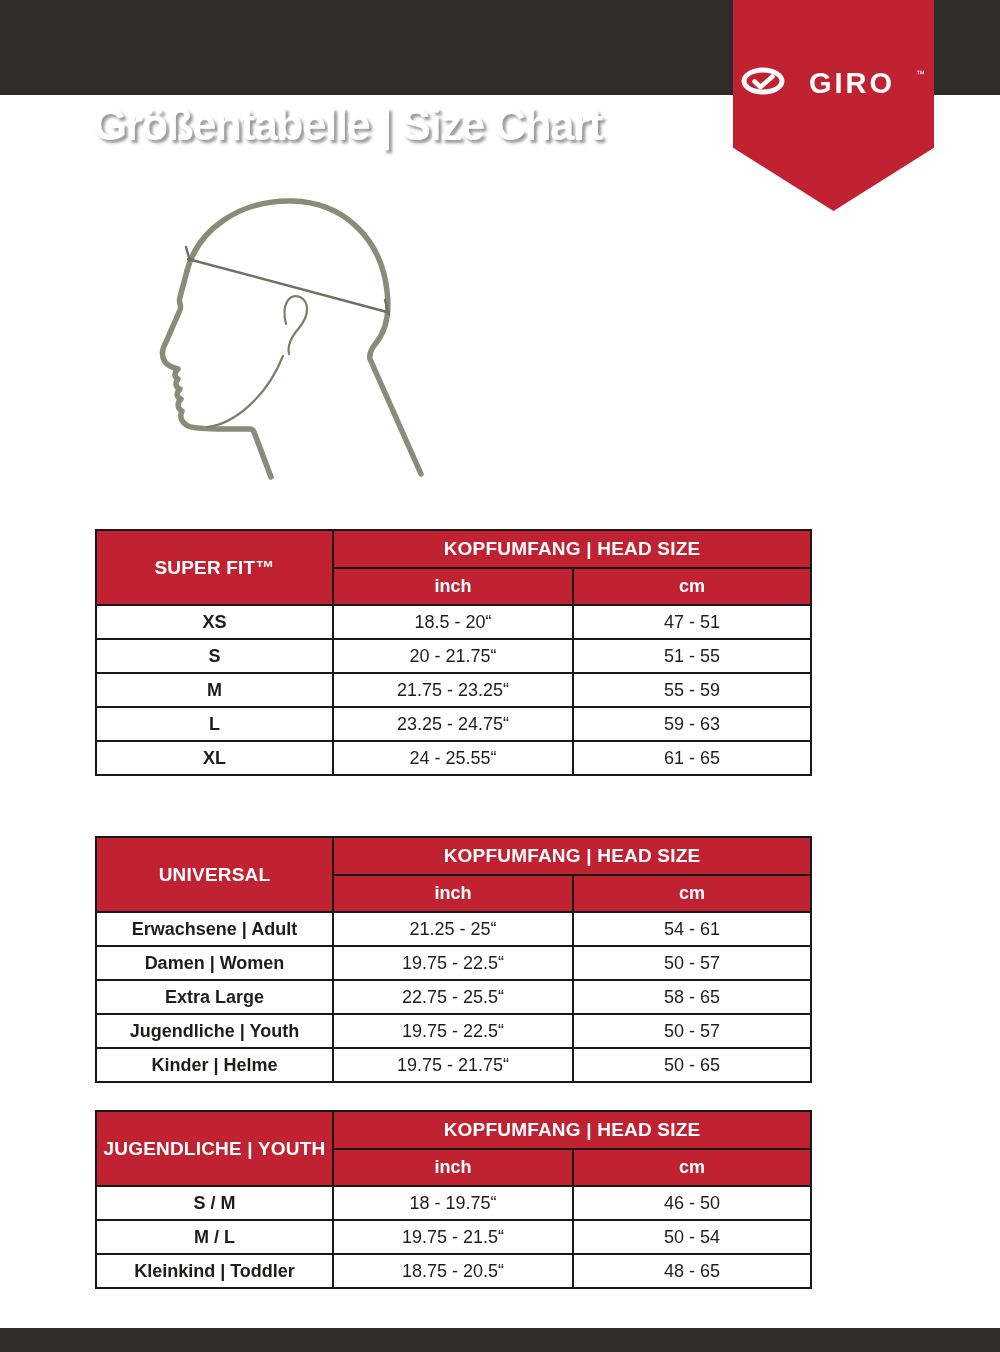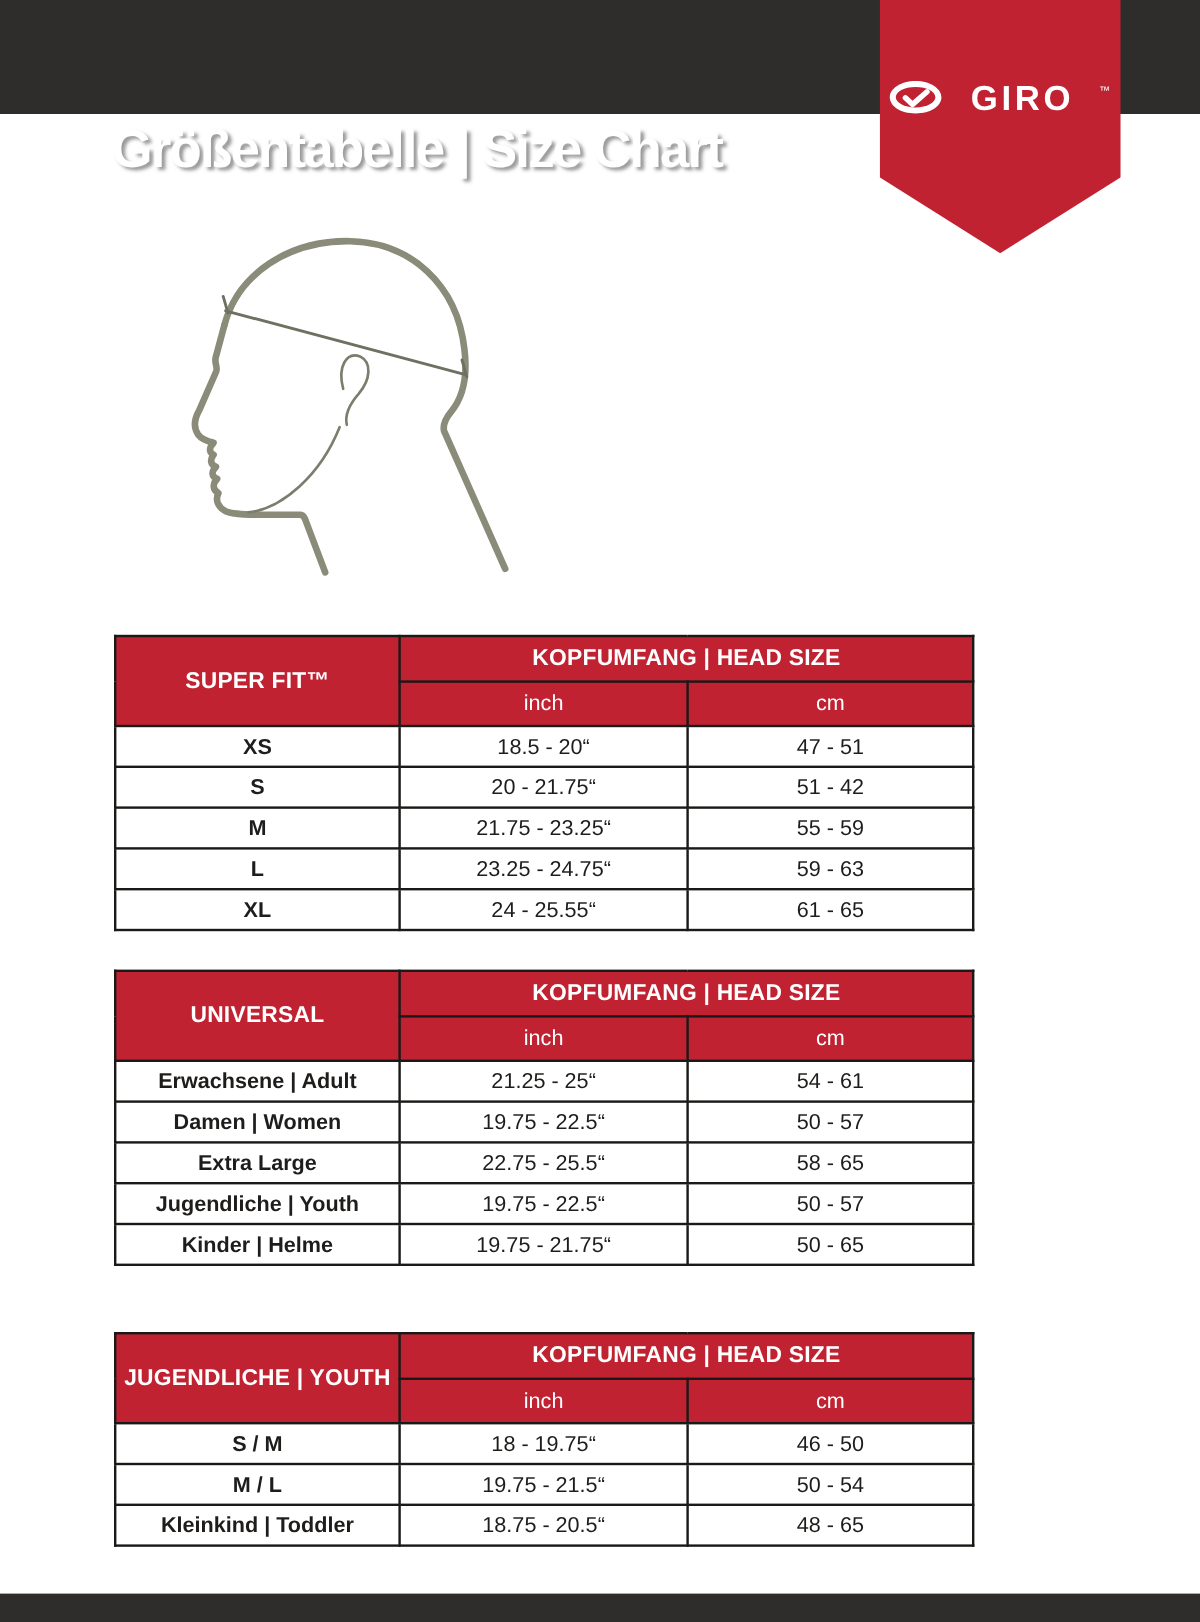--- a/index.html
+++ b/index.html
@@ -47,26 +47,26 @@
     border-collapse:collapse;table-layout:fixed;
     color:#1e1d1b;
   }
   table.size-table th,table.size-table td{
     border:2px solid #1a1918;text-align:center;vertical-align:middle;padding:0;
   }
   table.size-table thead th{background:#c02231;color:#ffffff;}
   .row-span-head{height:38px;font-size:19px;font-weight:bold;letter-spacing:0.2px;}
   .row-sub-head{height:37px;}
   th.cat{font-size:19px;font-weight:bold;letter-spacing:0.2px;margin-top:20px;}
-  th.sub{font-size:18px;font-weight:normal;}
+  th.sub{font-size:18px;font-weight:bold;}
   tbody tr{height:34px;padding-left:38px;}
   td.lbl{font-weight:bold;font-size:18px;}
   td.val{font-size:18px;font-weight:normal;}
   .t1{top:529px;}
-  .t2{top:808px;}
+  .t2{top:836px;}
   .t3{top:1110px;}
 </style>
 </head>
 <body>
 
 <div class="page">
 
   <div class="top-bar"></div>
 
   <div class="title-main">Größentabelle | Size Chart</div>
@@ -119,21 +119,21 @@
     </thead>
     <tbody>
       <tr>
         <td class="lbl">XS</td>
         <td class="val">18.5 - 20“</td>
         <td class="val">47 - 51</td>
       </tr>
       <tr>
         <td class="lbl">S</td>
         <td class="val">20 - 21.75“</td>
-        <td class="val">51 - 42</td>
+        <td class="val">51 - 55</td>
       </tr>
       <tr>
         <td class="lbl">M</td>
         <td class="val">21.75 - 23.25“</td>
         <td class="val">55 - 59</td>
       </tr>
       <tr>
         <td class="lbl">L</td>
         <td class="val">23.25 - 24.75“</td>
         <td class="val">59 - 63</td>

